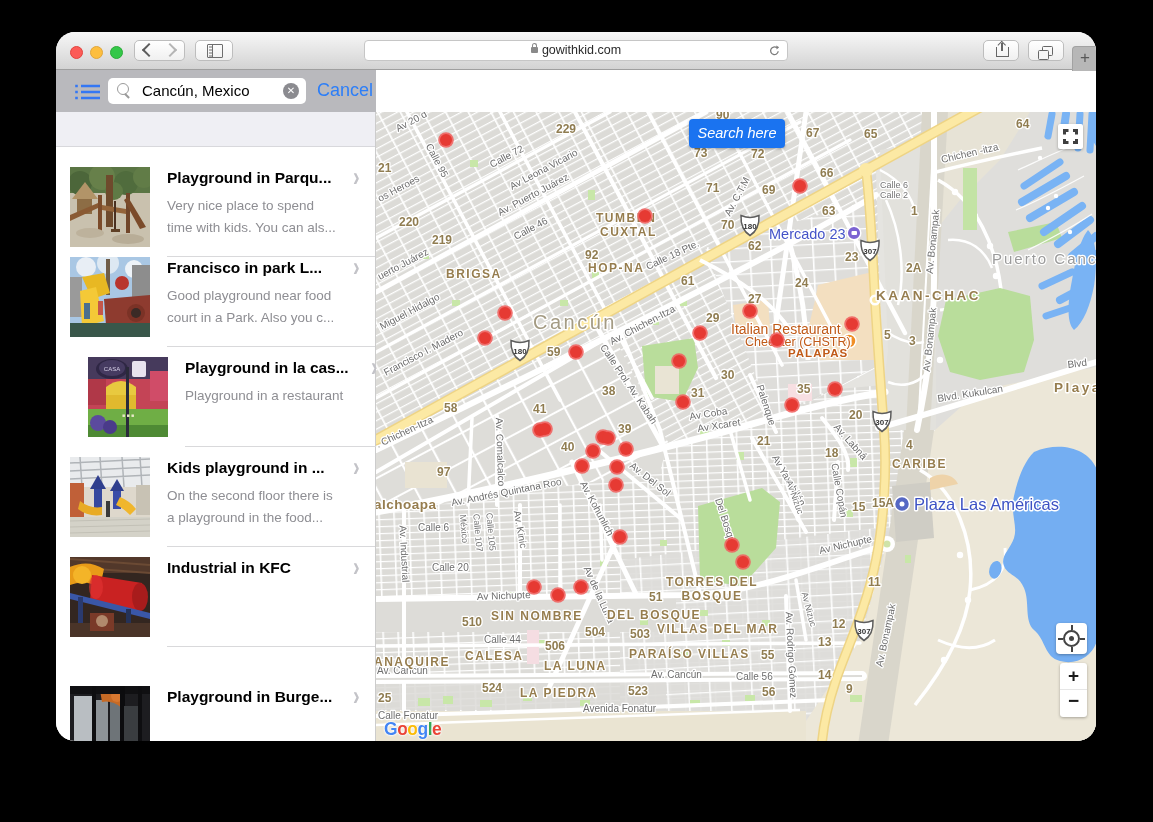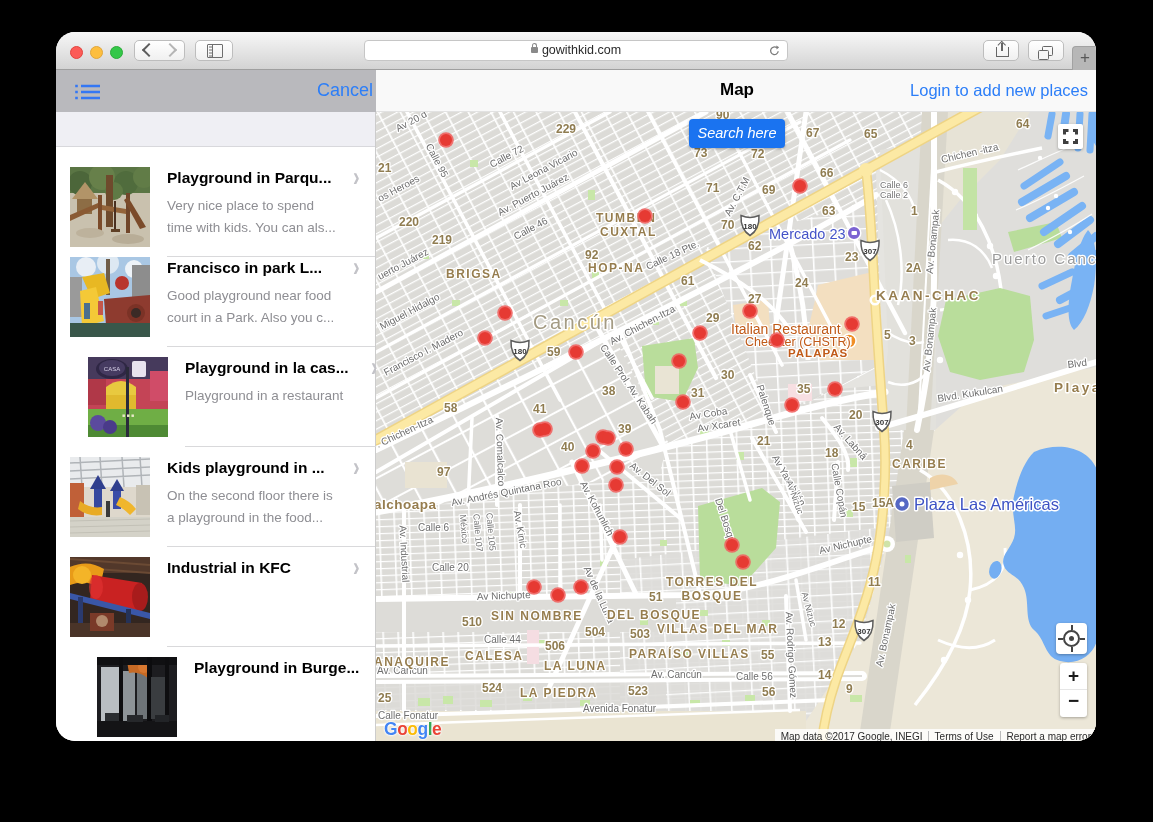--- a/index.html
+++ b/index.html
@@ -93,26 +93,27 @@
       </div>
     <div id="plustab">+</div>
   </div>
   <div id="sbheader">
     <svg id="listicon" width="25" height="16">
       <g fill="none" stroke="#3477f4" stroke-width="2.6">
         <path d="M0.2 2h2.6M0.2 8h2.6M0.2 14h2.6" stroke-dasharray="3 1"></path>
         <path d="M6 2h19M6 8h19M6 14h19"></path>
       </g>
     </svg>
+    <div id="searchbox">
+        <div class="mag"></div>
+        <div class="txt">Cancún, Mexico</div>
+        <div class="clr">✕</div>
+      </div>
     <div id="cancel">Cancel</div>
   </div>
-  <div id="mapheader">
-      <div class="t">Map</div>
-      <div class="login">Login to add new places</div>
-    </div>
   <div id="sidebar">
     <div id="sbstrip"></div>
     <div class="item" style="top:45px;">
       <div class="th" id="th1"><svg width="80" height="80">
             <rect width="80" height="80" fill="#c9c1ae"></rect>
             <rect width="80" height="26" fill="#5a7544"></rect>
             <circle cx="10" cy="16" r="12" fill="#4c663a"></circle>
             <circle cx="32" cy="10" r="13" fill="#67804a"></circle>
             <circle cx="56" cy="16" r="12" fill="#506c3d"></circle>
             <circle cx="74" cy="10" r="11" fill="#617c47"></circle>
@@ -219,21 +220,21 @@
             <rect x="8" y="40" width="5" height="40" fill="#2a3a6e"></rect>
             <rect x="56" y="52" width="5" height="28" fill="#253258"></rect>
             <rect x="0" y="66" width="80" height="14" fill="#4a3428"></rect>
             <rect x="20" y="56" width="24" height="18" fill="#7a3a28"></rect>
             <circle cx="32" cy="64" r="6" fill="#e8d8b0" opacity="0.5"></circle>
           </svg></div>
       <div class="tt">Industrial in KFC</div>
       <div class="ch">›</div>
       <div class="dv"></div>
     </div>
-    <div class="item" style="top:535px;height:94px;margin-left:27px;">
+    <div class="item" style="top:564px;height:94px;">
       <div class="th" id="th6"><svg width="80" height="80">
             <rect width="80" height="80" fill="#1d1d20"></rect>
             <rect x="4" y="10" width="20" height="56" fill="#b9bec2"></rect>
             <rect x="26" y="14" width="12" height="50" fill="#8e9498"></rect>
             <rect x="40" y="16" width="10" height="46" fill="#6e7478"></rect>
             <path d="M30 4 Q44 0 54 8 L52 22 Q42 14 32 16 Z" fill="#c66a25"></path>
             <circle cx="47" cy="10" r="6" fill="#d87830"></circle>
             <rect x="0" y="0" width="80" height="8" fill="#101012"></rect>
             <rect x="22" y="0" width="4" height="80" fill="#0e0e10"></rect>
             <rect x="50" y="0" width="5" height="80" fill="#0c0c0e"></rect>
@@ -709,19 +710,15 @@
 </div>
 <div style="position:absolute;left:684px;top:551px;width:27px;height:54px;background:#fff;border-radius:3px;box-shadow:0 1px 3px rgba(0,0,0,0.3);
  color:#1a1a1a;font-size:19px;font-weight:bold;text-align:center;">
  <div style="height:27px;line-height:26px;border-bottom:1px solid #e6e6e6;box-sizing:border-box;">+</div>
  <div style="height:26px;line-height:22px;">−</div>
 </div>
 <div style="position:absolute;left:8px;top:607px;font-size:17.5px;font-weight:bold;letter-spacing:-0.5px;
  text-shadow:0 0 2px #fff,0 0 2px #fff,0 0 3px #fff;">
  <span style="color:#4285F4">G</span><span style="color:#EA4335">o</span><span style="color:#FBBC05">o</span><span style="color:#4285F4">g</span><span style="color:#34A853">l</span><span style="color:#EA4335">e</span>
 </div>
-<div style="position:absolute;right:0;top:617px;height:16px;line-height:15px;background:rgba(255,255,255,0.82);
- font-size:10px;color:#2b2b2b;white-space:nowrap;">
- <span style="padding:0 5px 0 6px;">Map data ©2017 Google, INEGI</span><span style="border-left:1px solid #bbb;padding:0 6px;">Terms of Use</span><span style="border-left:1px solid #bbb;padding:0 5px 0 6px;">Report a map error</span>
-</div>
 
   </div>
 </div>
 
 </body></html>

